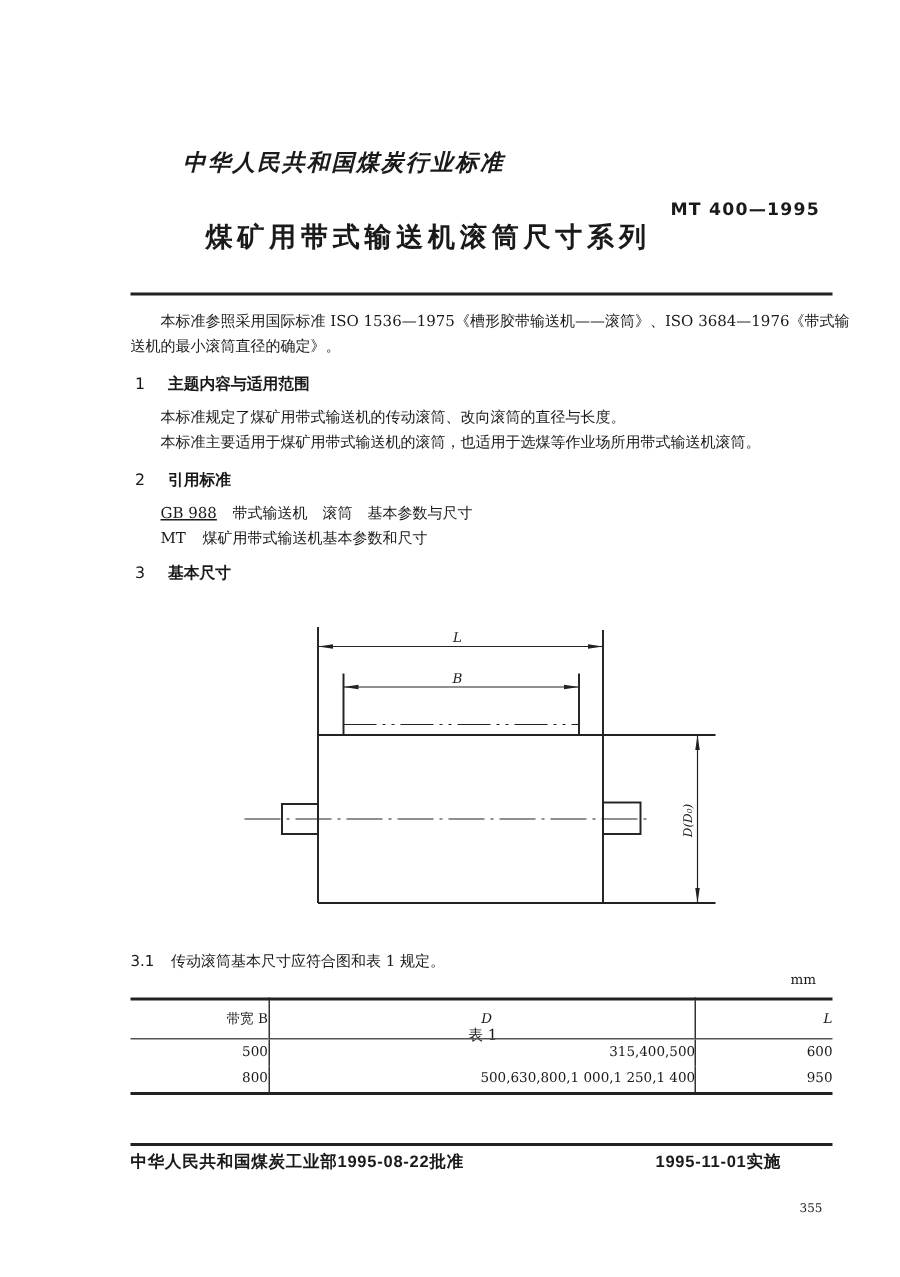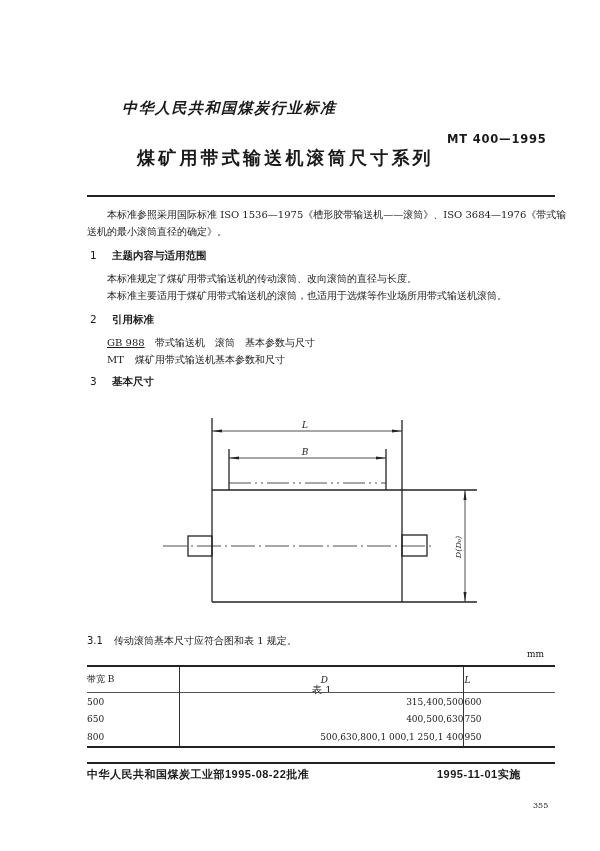--- a/index.html
+++ b/index.html
@@ -23,21 +23,21 @@
   }
   .rule { position: absolute; background: #222; }
   .para { font-size: 10.5px; line-height: 17px; }
   .sec { font-family: "DejaVu Sans", sans-serif; font-weight: bold; font-size: 10.5px; }
   .sec .num { display: inline-block; width: 22px; font-weight: normal; }
   .drawing { position: absolute; left: 0; top: 0; }
   table.t1 {
     position: absolute; left: 87px; top: 665px; width: 468px;
     border-collapse: collapse; font-size: 9px;
   }
-  table.t1 th, table.t1 td { padding: 0; height: 17.5px; text-align: left; }
+  table.t1 th, table.t1 td { padding: 0; height: 17.5px; text-align: right; }
   table.t1 thead tr { border-top: 2px solid #222; border-bottom: 1px solid #555; }
   table.t1 thead th { height: 25px; font-weight: normal; }
   table.t1 tbody tr:last-child { border-bottom: 2px solid #222; }
   table.t1 .c1 { width: 93px; }
   table.t1 .c2 { width: 282px; text-align: right; padding-left: 6px; border-left: 1px solid #333; border-right: 1px solid #333; }
   table.t1 th.c2 { text-align: center; }
   table.t1 .c3 { width: 92px; }
   .it { font-style: italic; }
   .foot { font-family: Liberation Sans, sans-serif; font-weight: bold; font-size: 11px; letter-spacing: 0.5px; }
 </style>
@@ -125,25 +125,20 @@
       <th class="c3 it">L</th>
     </tr>
   </thead>
   <tbody>
     <tr>
       <td class="c1">500</td>
       <td class="c2">315,400,500</td>
       <td class="c3">600</td>
     </tr>
     <tr>
-      <td class="c1">650</td>
-      <td class="c2">400,500,630</td>
-      <td class="c3">750</td>
-    </tr>
-    <tr>
       <td class="c1">800</td>
       <td class="c2">500,630,800,1 000,1 250,1 400</td>
       <td class="c3">950</td>
     </tr>
   </tbody>
 </table>
 
 <div class="rule" style="left:87px; top:762px; width:468px; height:1.5px;"></div>
 <div class="abs foot" style="left:87px; top:767px;">中华人民共和国煤炭工业部1995-08-22批准</div>
 <div class="abs foot" style="left:437px; top:767px;">1995-11-01实施</div>

